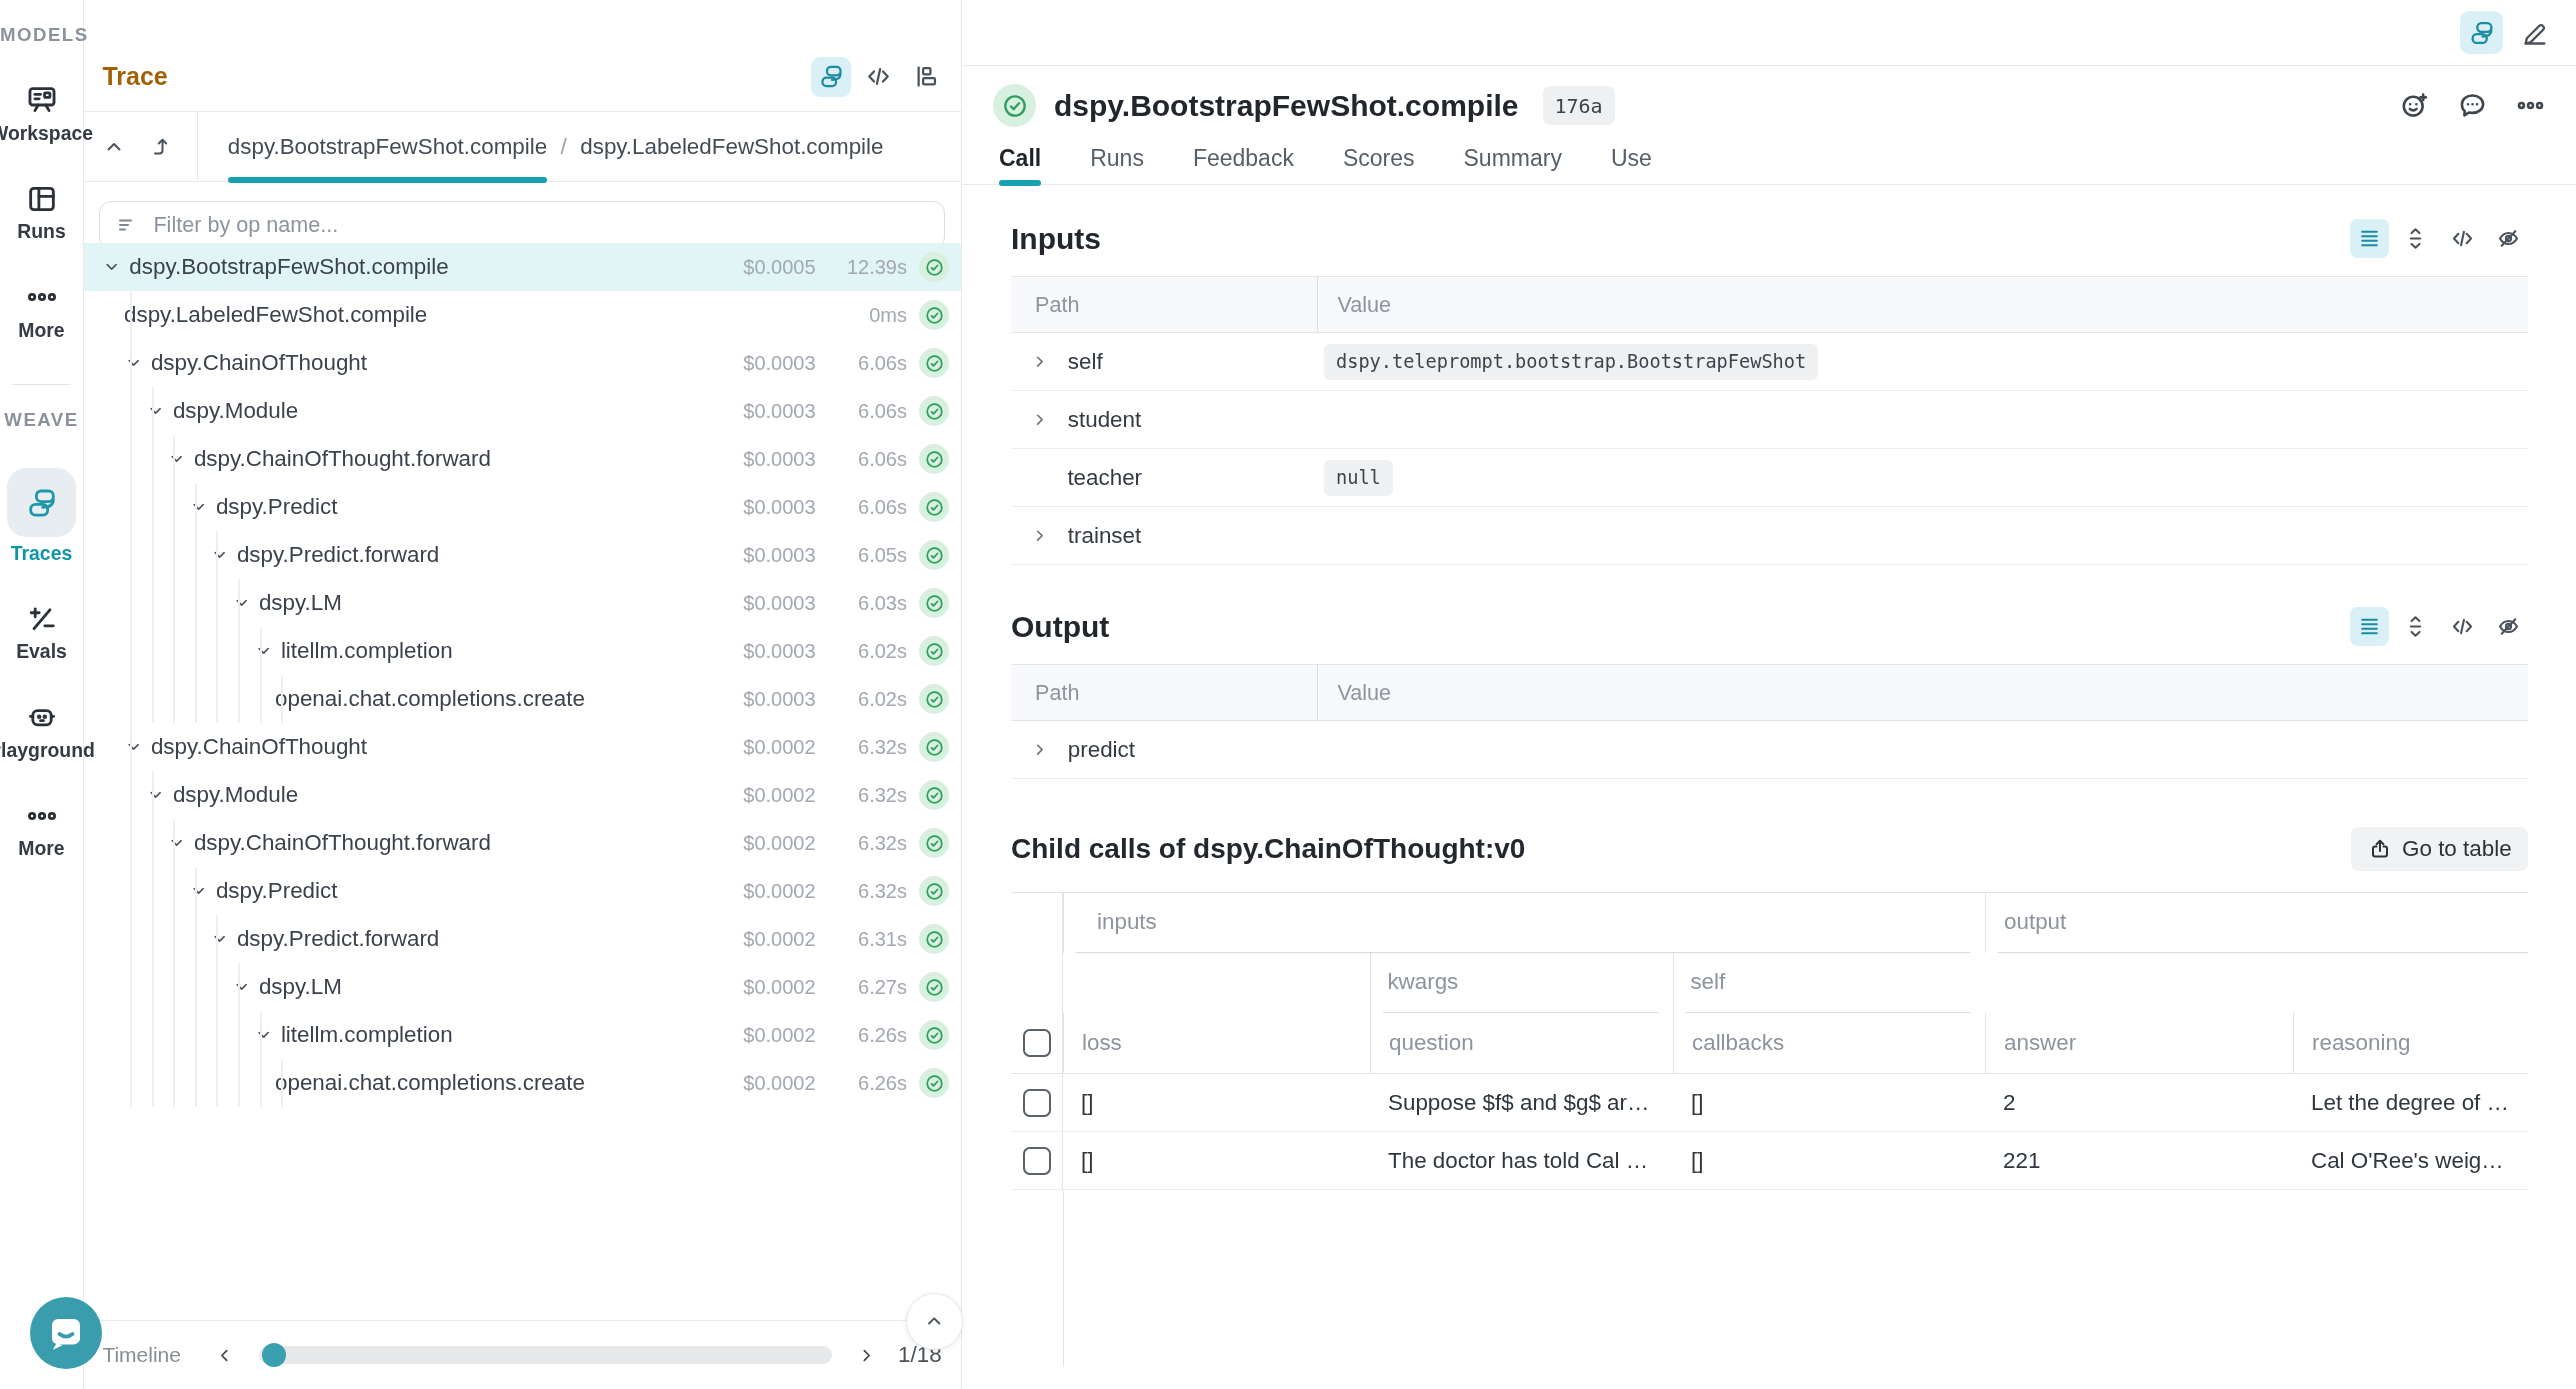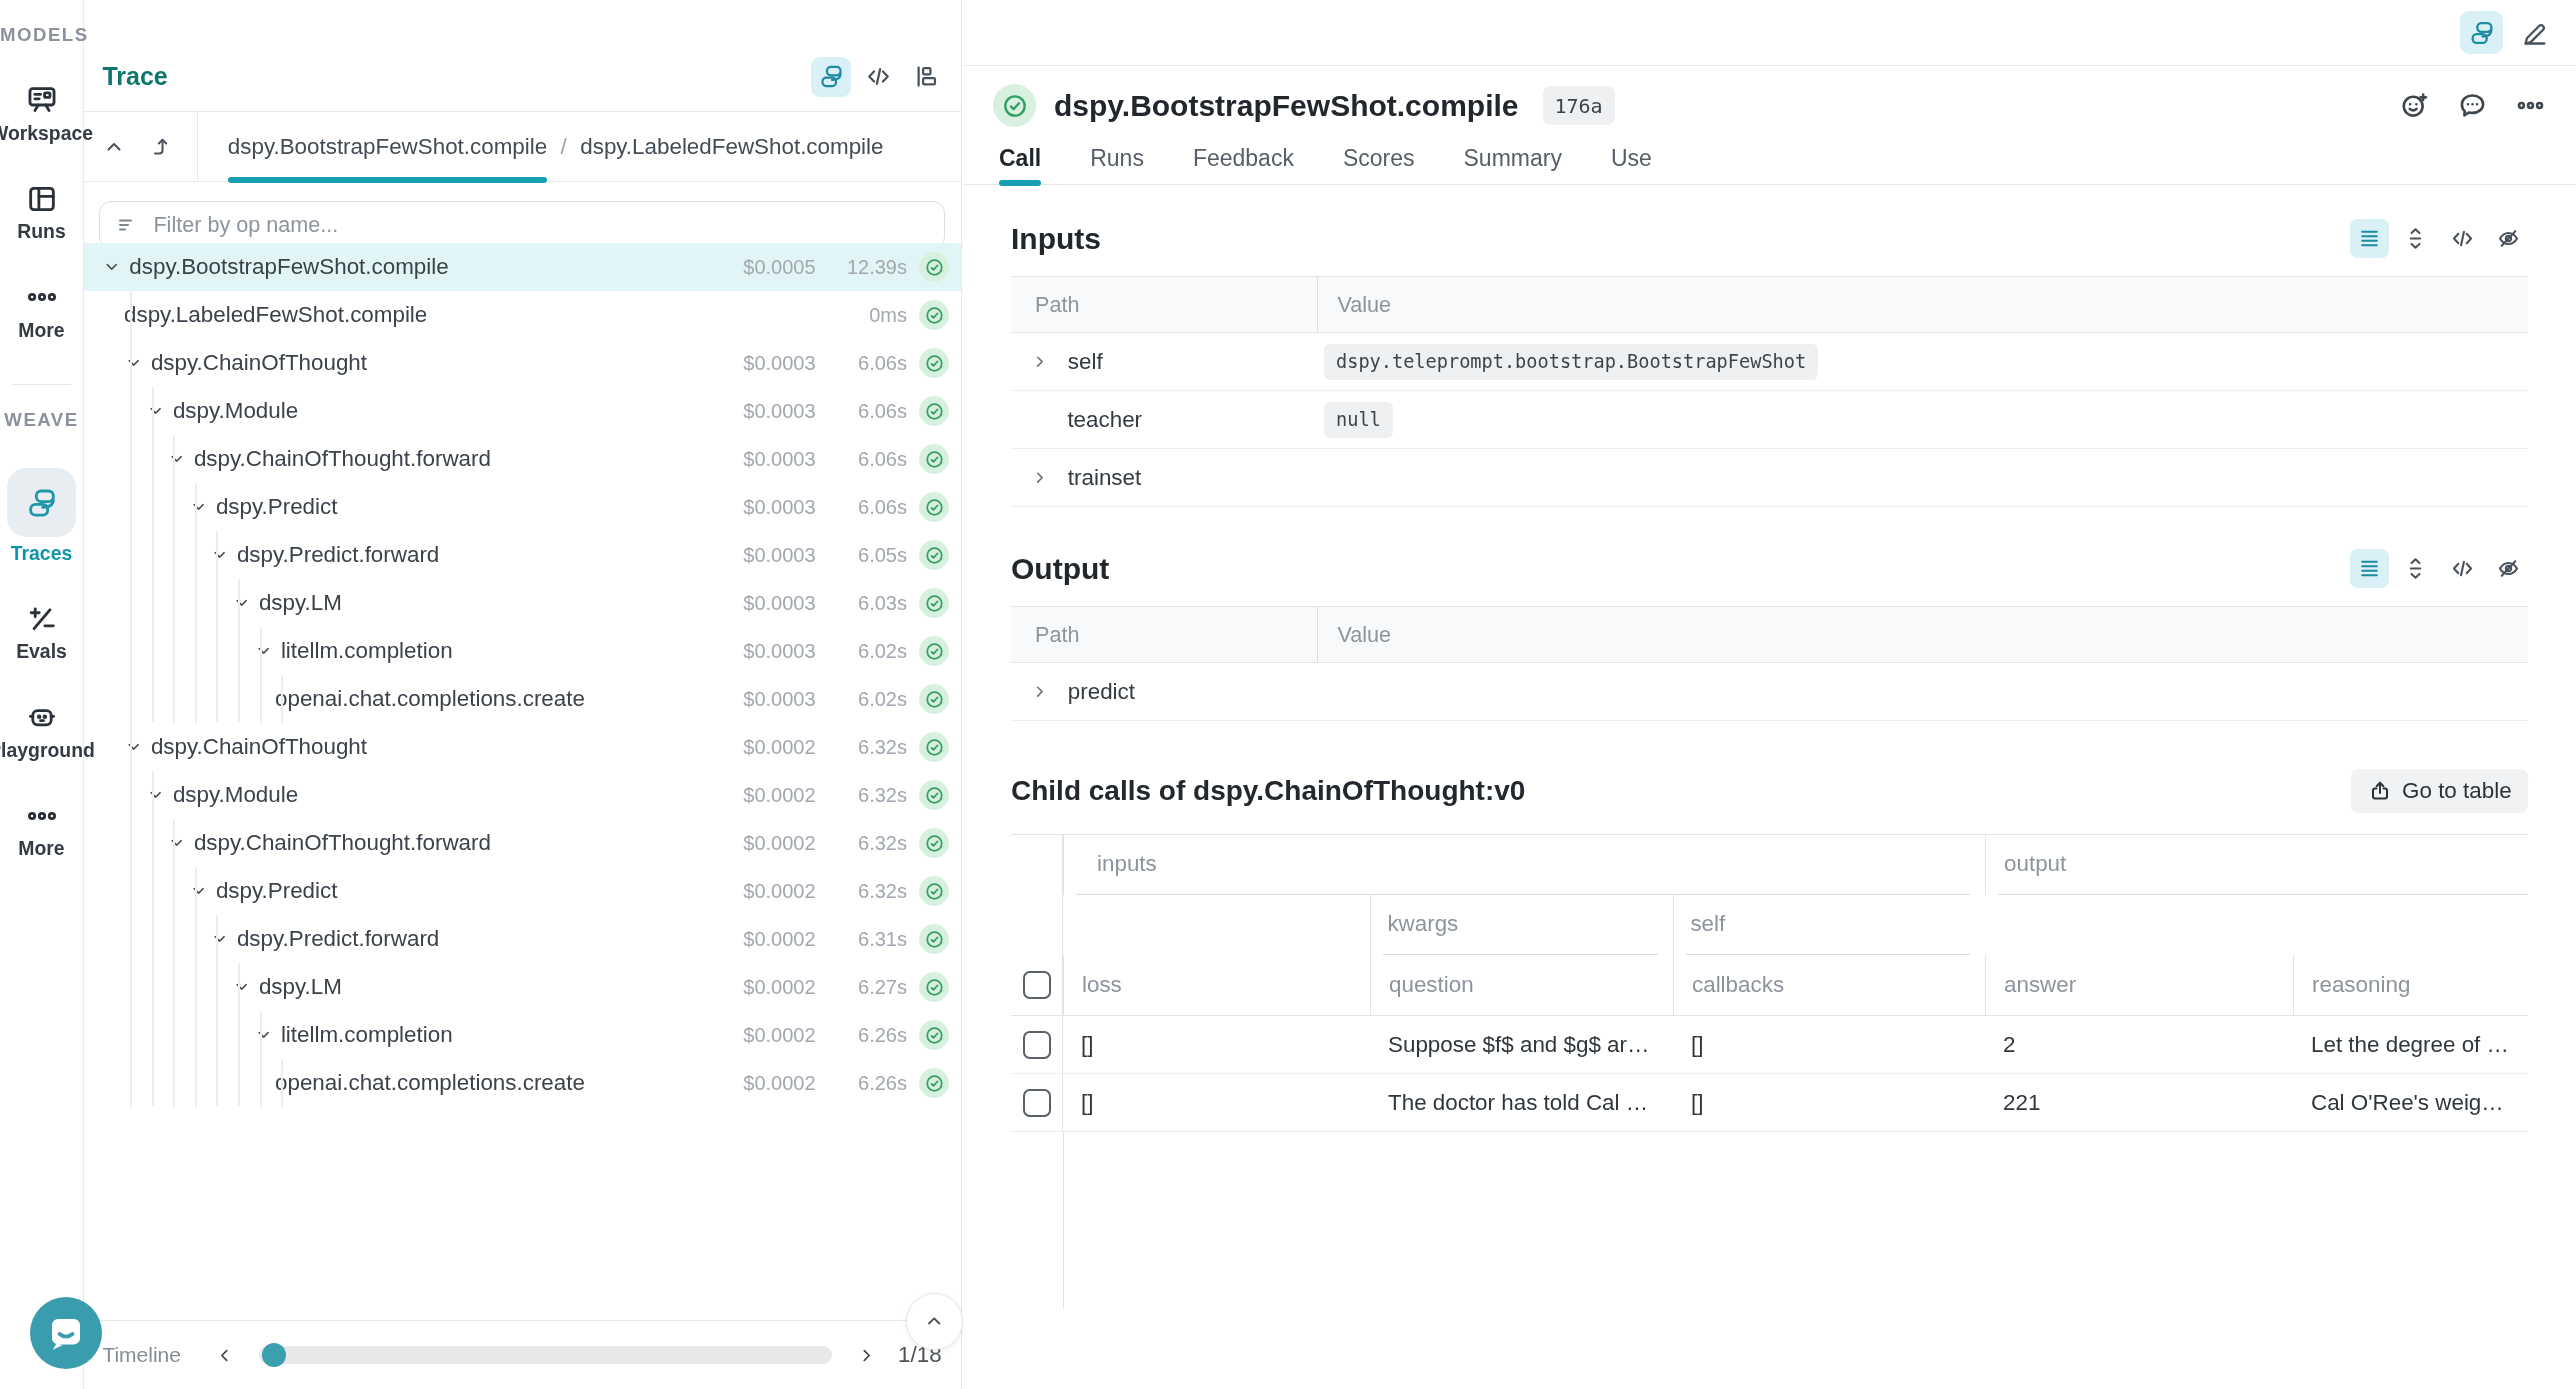--- a/index.html
+++ b/index.html
@@ -16,21 +16,21 @@
   .sb-item .sb-ico{width:34px;height:34px;color:#2b3138;}
   .sb-item .sb-txt{font-size:19.4px;font-weight:700;color:#343b44;margin-top:4.5px;white-space:nowrap;}
   .sb-item.active .sb-pill{width:69px;height:69px;border-radius:19.4px;background:#e7edf0;display:flex;align-items:center;justify-content:center;}
   .sb-item.active .sb-ico{color:#1f97a8;}
   .sb-item.active .sb-txt{color:#0d96a8;}
   .sb-divider{height:1.5px;background:#e3e5e8;margin:42px 12px 0 12px;}
 
   
   .trace-panel{position:absolute;left:83px;top:0;width:878px;height:100%;border-right:1.5px solid #e7e9eb;background:#fff;}
   .tp-header{height:112px;box-sizing:border-box;display:flex;align-items:center;padding:42px 15px 0 19.4px;border-bottom:1.5px solid #e7e9eb;}
-  .tp-title{font-size:25px;font-weight:700;color:#0f766e;}
+  .tp-title{font-size:25px;font-weight:700;color:#a16207;}
   .tp-hicons{margin-left:auto;display:flex;gap:7.5px;}
   .tp-hicons .icon-btn{width:40px;height:40px;}
   .tp-hicons svg{width:27px;height:27px;}
   .tp-crumbs{height:70px;box-sizing:border-box;display:flex;align-items:stretch;border-bottom:1.5px solid #e7e9eb;}
   .tp-nav{display:flex;align-items:center;gap:6px;padding:0 13.4px 0 10.4px;border-right:1.5px solid #e7e9eb;}
   .tp-nav .icon-btn{width:42px;height:42px;}
   .tp-nav svg{width:24px;height:24px;}
   .crumb-wrap{display:flex;align-items:center;padding-left:30px;font-size:22.4px;color:#434b54;min-width:0;}
   .crumb{position:relative;display:inline-flex;align-items:center;height:100%;cursor:pointer;white-space:nowrap;}
   .crumb.active::after{content:"";position:absolute;left:0;right:0;bottom:-1.5px;height:5.2px;background:#17a0b2;border-radius:3px;}
@@ -789,20 +789,31 @@
                   <svg viewBox="0 0 24 24" class="ic" width="100%" height="100%" fill="none" stroke="currentColor" stroke-width="2" stroke-linecap="round" stroke-linejoin="round">
                     <path d="M9.5 6.5l5.5 5.5-5.5 5.5"></path>
                   </svg>
                 </span>
                 <span class="kv-key">self</span>
               </span>
               <span class="kv-val"><span class="chip">dspy.teleprompt.bootstrap.BootstrapFewShot</span></span>
             </div>
             <div class="kv-row">
               <span class="kv-path">
+                <span class="kv-chev" style="display: flex;">
+                  <svg viewBox="0 0 24 24" class="ic" width="100%" height="100%" fill="none" stroke="currentColor" stroke-width="2" stroke-linecap="round" stroke-linejoin="round">
+                    <path d="M9.5 6.5l5.5 5.5-5.5 5.5"></path>
+                  </svg>
+                </span>
+                <span class="kv-key">student</span>
+              </span>
+              <span class="kv-val"></span>
+            </div>
+            <div class="kv-row">
+              <span class="kv-path">
                 <span class="kv-noChev"></span>
                 <span class="kv-key">teacher</span>
               </span>
               <span class="kv-val"><span class="chip">null</span></span>
             </div>
             <div class="kv-row">
               <span class="kv-path">
                 <span class="kv-chev" style="display: flex;">
                   <svg viewBox="0 0 24 24" class="ic" width="100%" height="100%" fill="none" stroke="currentColor" stroke-width="2" stroke-linecap="round" stroke-linejoin="round">
                     <path d="M9.5 6.5l5.5 5.5-5.5 5.5"></path>

